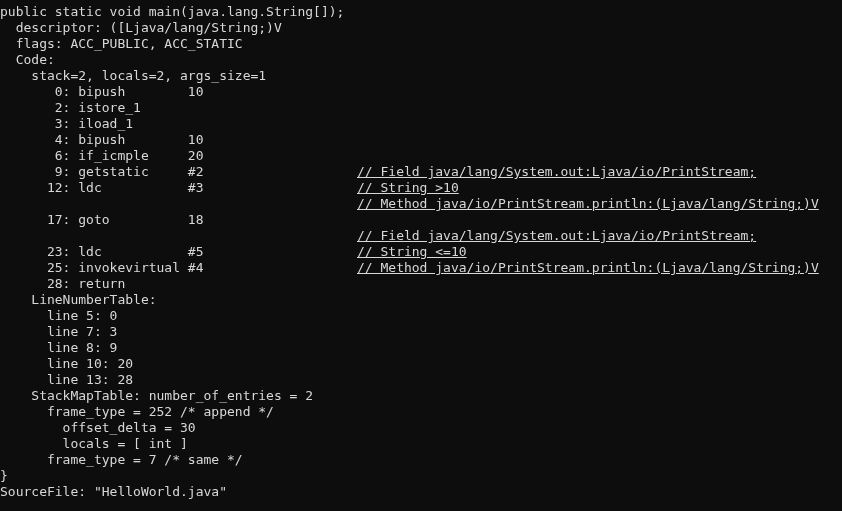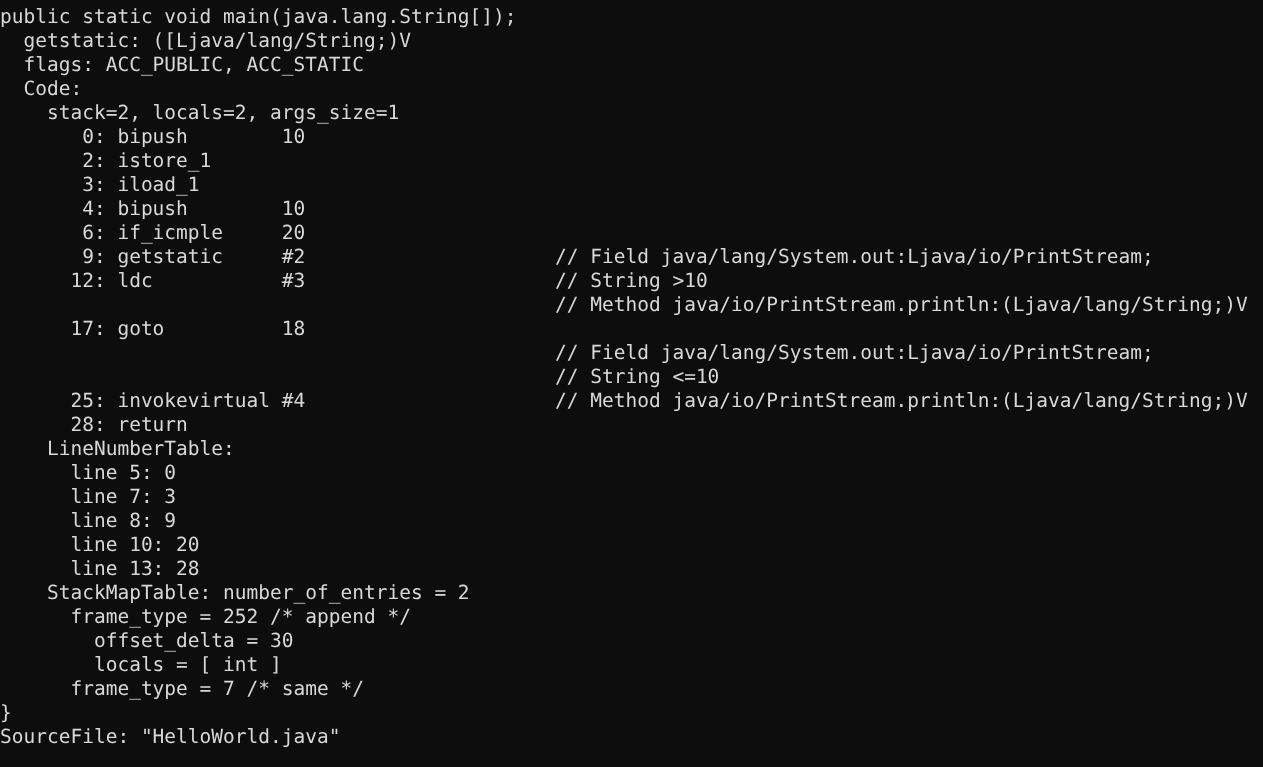--- a/index.html
+++ b/index.html
@@ -32,45 +32,46 @@
     white-space: pre;
     margin-left: -5px;
     padding-left: 5px;
   }
   .code-text {
     display: inline-block;
     white-space: pre;
   }
   .comment {
     position: absolute;
-    left: 375px;
+    left: 362px;
     top: 0;
     white-space: pre;
+    text-decoration: underline;
   }
 </style>
 </head>
 <body>
 
 <div id="terminal" style="background: rgb(13, 13, 13); color: rgb(216, 216, 216);">
     <div class="line"><span class="code-text">public static void main(java.lang.String[]);</span></div>
-    <div class="line"><span class="code-text">  getstatic: ([Ljava/lang/String;)V</span></div>
+    <div class="line"><span class="code-text">  descriptor: ([Ljava/lang/String;)V</span></div>
     <div class="line"><span class="code-text">  flags: ACC_PUBLIC, ACC_STATIC</span></div>
     <div class="line"><span class="code-text">  Code:</span></div>
     <div class="line"><span class="code-text">    stack=2, locals=2, args_size=1</span></div>
     <div class="line"><span class="code-text">       0: bipush        10</span></div>
     <div class="line"><span class="code-text">       2: istore_1</span></div>
     <div class="line"><span class="code-text">       3: iload_1</span></div>
     <div class="line"><span class="code-text">       4: bipush        10</span></div>
     <div class="line"><span class="code-text">       6: if_icmple     20</span></div>
     <div class="line"><span class="code-text">       9: getstatic     #2</span><span class="comment">// Field java/lang/System.out:Ljava/io/PrintStream;</span></div>
     <div class="line"><span class="code-text">      12: ldc           #3</span><span class="comment">// String &gt;10</span></div>
     <div class="line"><span class="comment">// Method java/io/PrintStream.println:(Ljava/lang/String;)V</span></div>
     <div class="line"><span class="code-text">      17: goto          18</span></div>
     <div class="line"><span class="comment">// Field java/lang/System.out:Ljava/io/PrintStream;</span></div>
-    <div class="line"><span class="comment">// String &lt;=10</span></div>
+    <div class="line"><span class="code-text">      23: ldc           #5</span><span class="comment">// String &lt;=10</span></div>
     <div class="line"><span class="code-text">      25: invokevirtual #4</span><span class="comment">// Method java/io/PrintStream.println:(Ljava/lang/String;)V</span></div>
     <div class="line"><span class="code-text">      28: return</span></div>
     <div class="line"><span class="code-text">    LineNumberTable:</span></div>
     <div class="line"><span class="code-text">      line 5: 0</span></div>
     <div class="line"><span class="code-text">      line 7: 3</span></div>
     <div class="line"><span class="code-text">      line 8: 9</span></div>
     <div class="line"><span class="code-text">      line 10: 20</span></div>
     <div class="line"><span class="code-text">      line 13: 28</span></div>
     <div class="line"><span class="code-text">    StackMapTable: number_of_entries = 2</span></div>
     <div class="line"><span class="code-text">      frame_type = 252 /* append */</span></div>

